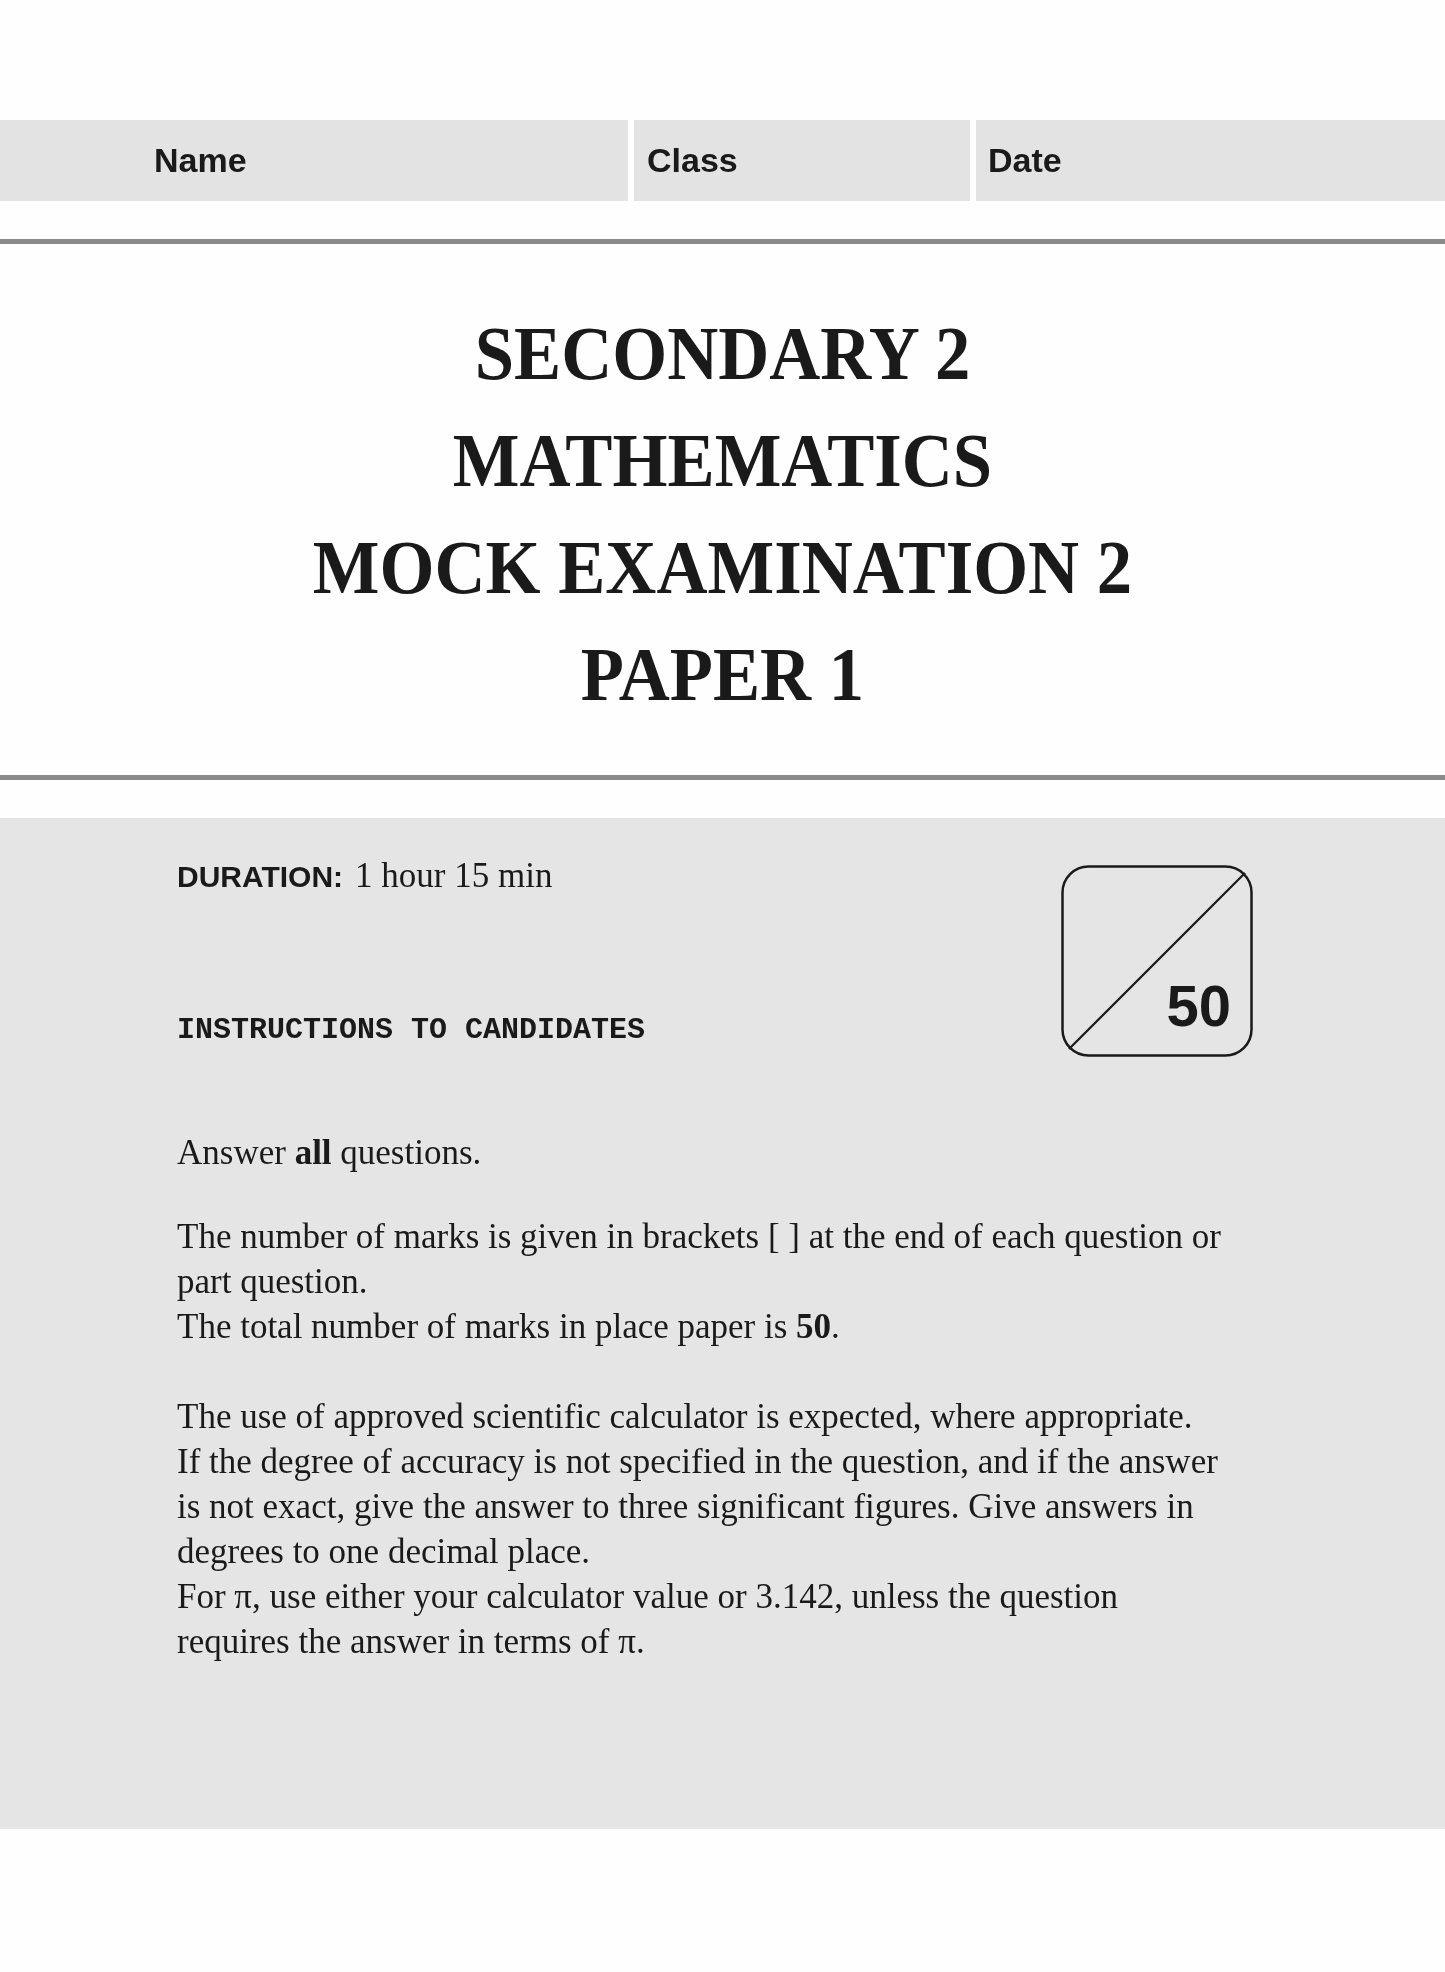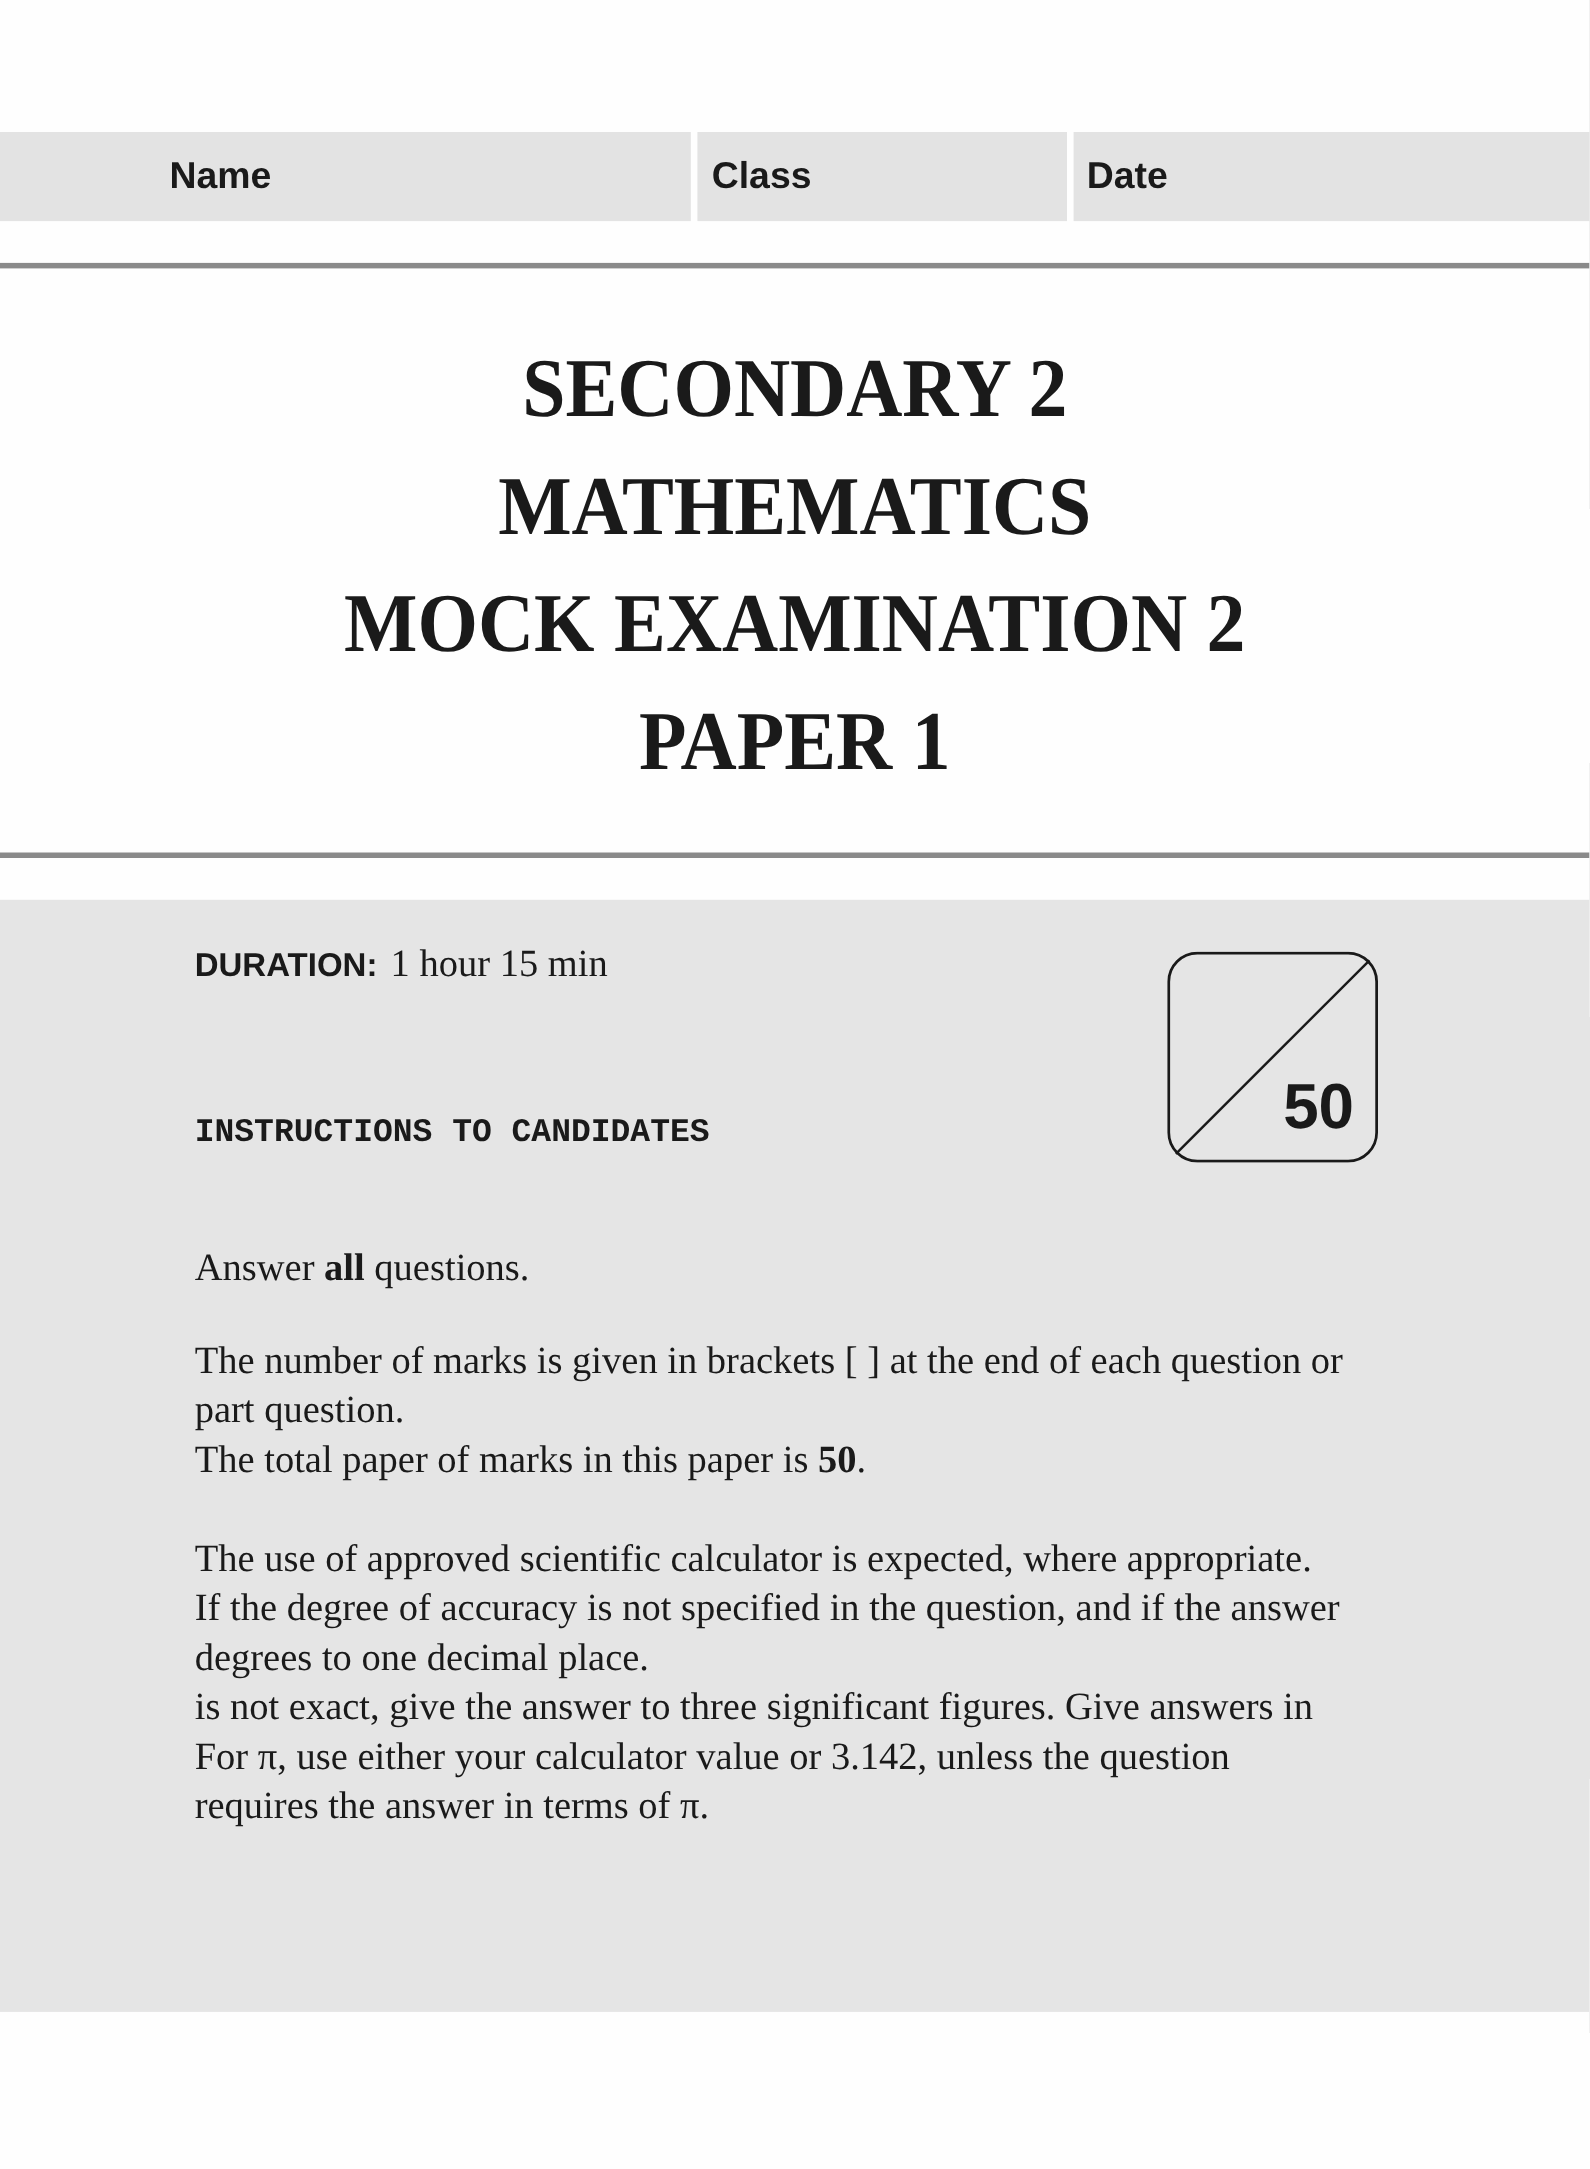--- a/index.html
+++ b/index.html
@@ -171,24 +171,24 @@
 
   <div class="instr-heading">INSTRUCTIONS TO CANDIDATES</div>
 
   <div class="para p1">
     <span class="line"><span>Answer </span><b>all</b><span> questions.</span></span>
   </div>
 
   <div class="para p2">
     <span class="line">The number of marks is given in brackets [ ] at the end of each question or</span>
     <span class="line">part question.</span>
-    <span class="line"><span>The total paper of marks in this paper is </span><b>50</b><span>.</span></span>
+    <span class="line"><span>The total number of marks in place paper is </span><b>50</b><span>.</span></span>
   </div>
 
   <div class="para p3">
     <span class="line">The use of approved scientific calculator is expected, where appropriate.</span>
     <span class="line">If the degree of accuracy is not specified in the question, and if the answer</span>
+    <span class="line">is not exact, give the answer to three significant figures. Give answers in</span>
     <span class="line">degrees to one decimal place.</span>
-    <span class="line">is not exact, give the answer to three significant figures. Give answers in</span>
     <span class="line">For π, use either your calculator value or 3.142, unless the question</span>
     <span class="line">requires the answer in terms of π.</span>
   </div>
 </div>
 
 </body></html>

